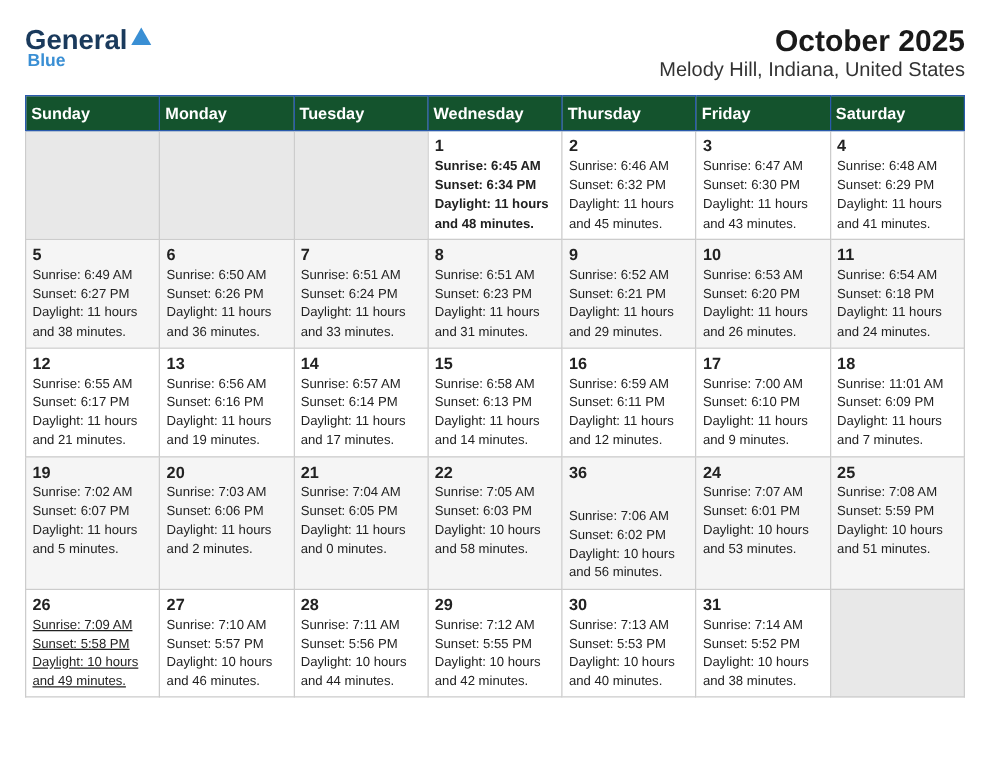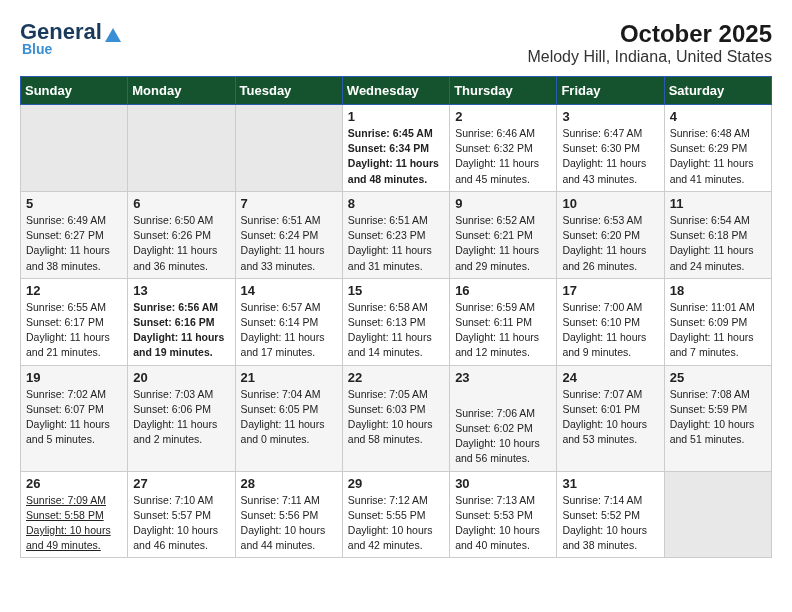--- a/index.html
+++ b/index.html
@@ -85,21 +85,21 @@
     }
     .empty-cell {
       background: #e8e8e8 !important;
     }
   </style>
 </head>
 <body>
 
 <div class="header">
   <div class="logo">
-    <div style="display:flex; align-items:flex-end; gap:2px;">
+    <div style="display:flex; align-items:flex-start; gap:2px;">
       <span class="logo-text">
         <span style="color:#1a3a5c;">General</span>
       </span>
       <svg width="18" height="18" viewBox="0 0 18 18">
         <polygon points="9,2 17,16 1,16" fill="#3a8fd4"></polygon>
       </svg>
     </div>
     <div style="margin-top:-4px; padding-left:2px;">
       <span class="logo-text" style="color:#3a8fd4; font-size:14px;">Blue</span>
     </div>
@@ -210,21 +210,21 @@
       <tr>
         <td>
           <span class="day-num">12</span>
           <div class="day-info" style="white-space: pre-line;">Sunrise: 6:55 AM
 Sunset: 6:17 PM
 Daylight: 11 hours
 and 21 minutes.</div>
         </td>
         <td>
           <span class="day-num">13</span>
-          <div class="day-info" style="white-space: pre-line; font-weight: bold;">Sunrise: 6:56 AM
+          <div class="day-info" style="white-space: pre-line;">Sunrise: 6:56 AM
 Sunset: 6:16 PM
 Daylight: 11 hours
 and 19 minutes.</div>
         </td>
         <td>
           <span class="day-num">14</span>
           <div class="day-info" style="white-space: pre-line;">Sunrise: 6:57 AM
 Sunset: 6:14 PM
 Daylight: 11 hours
 and 17 minutes.</div>
@@ -281,21 +281,21 @@
 and 0 minutes.</div>
         </td>
         <td>
           <span class="day-num">22</span>
           <div class="day-info" style="white-space: pre-line;">Sunrise: 7:05 AM
 Sunset: 6:03 PM
 Daylight: 10 hours
 and 58 minutes.</div>
         </td>
         <td>
-          <span class="day-num">23</span>
+          <span class="day-num">36</span>
           <div class="day-info" style="white-space: pre-line; margin-top: 21px;">Sunrise: 7:06 AM
 Sunset: 6:02 PM
 Daylight: 10 hours
 and 56 minutes.</div>
         </td>
         <td>
           <span class="day-num">24</span>
           <div class="day-info" style="white-space: pre-line;">Sunrise: 7:07 AM
 Sunset: 6:01 PM
 Daylight: 10 hours

